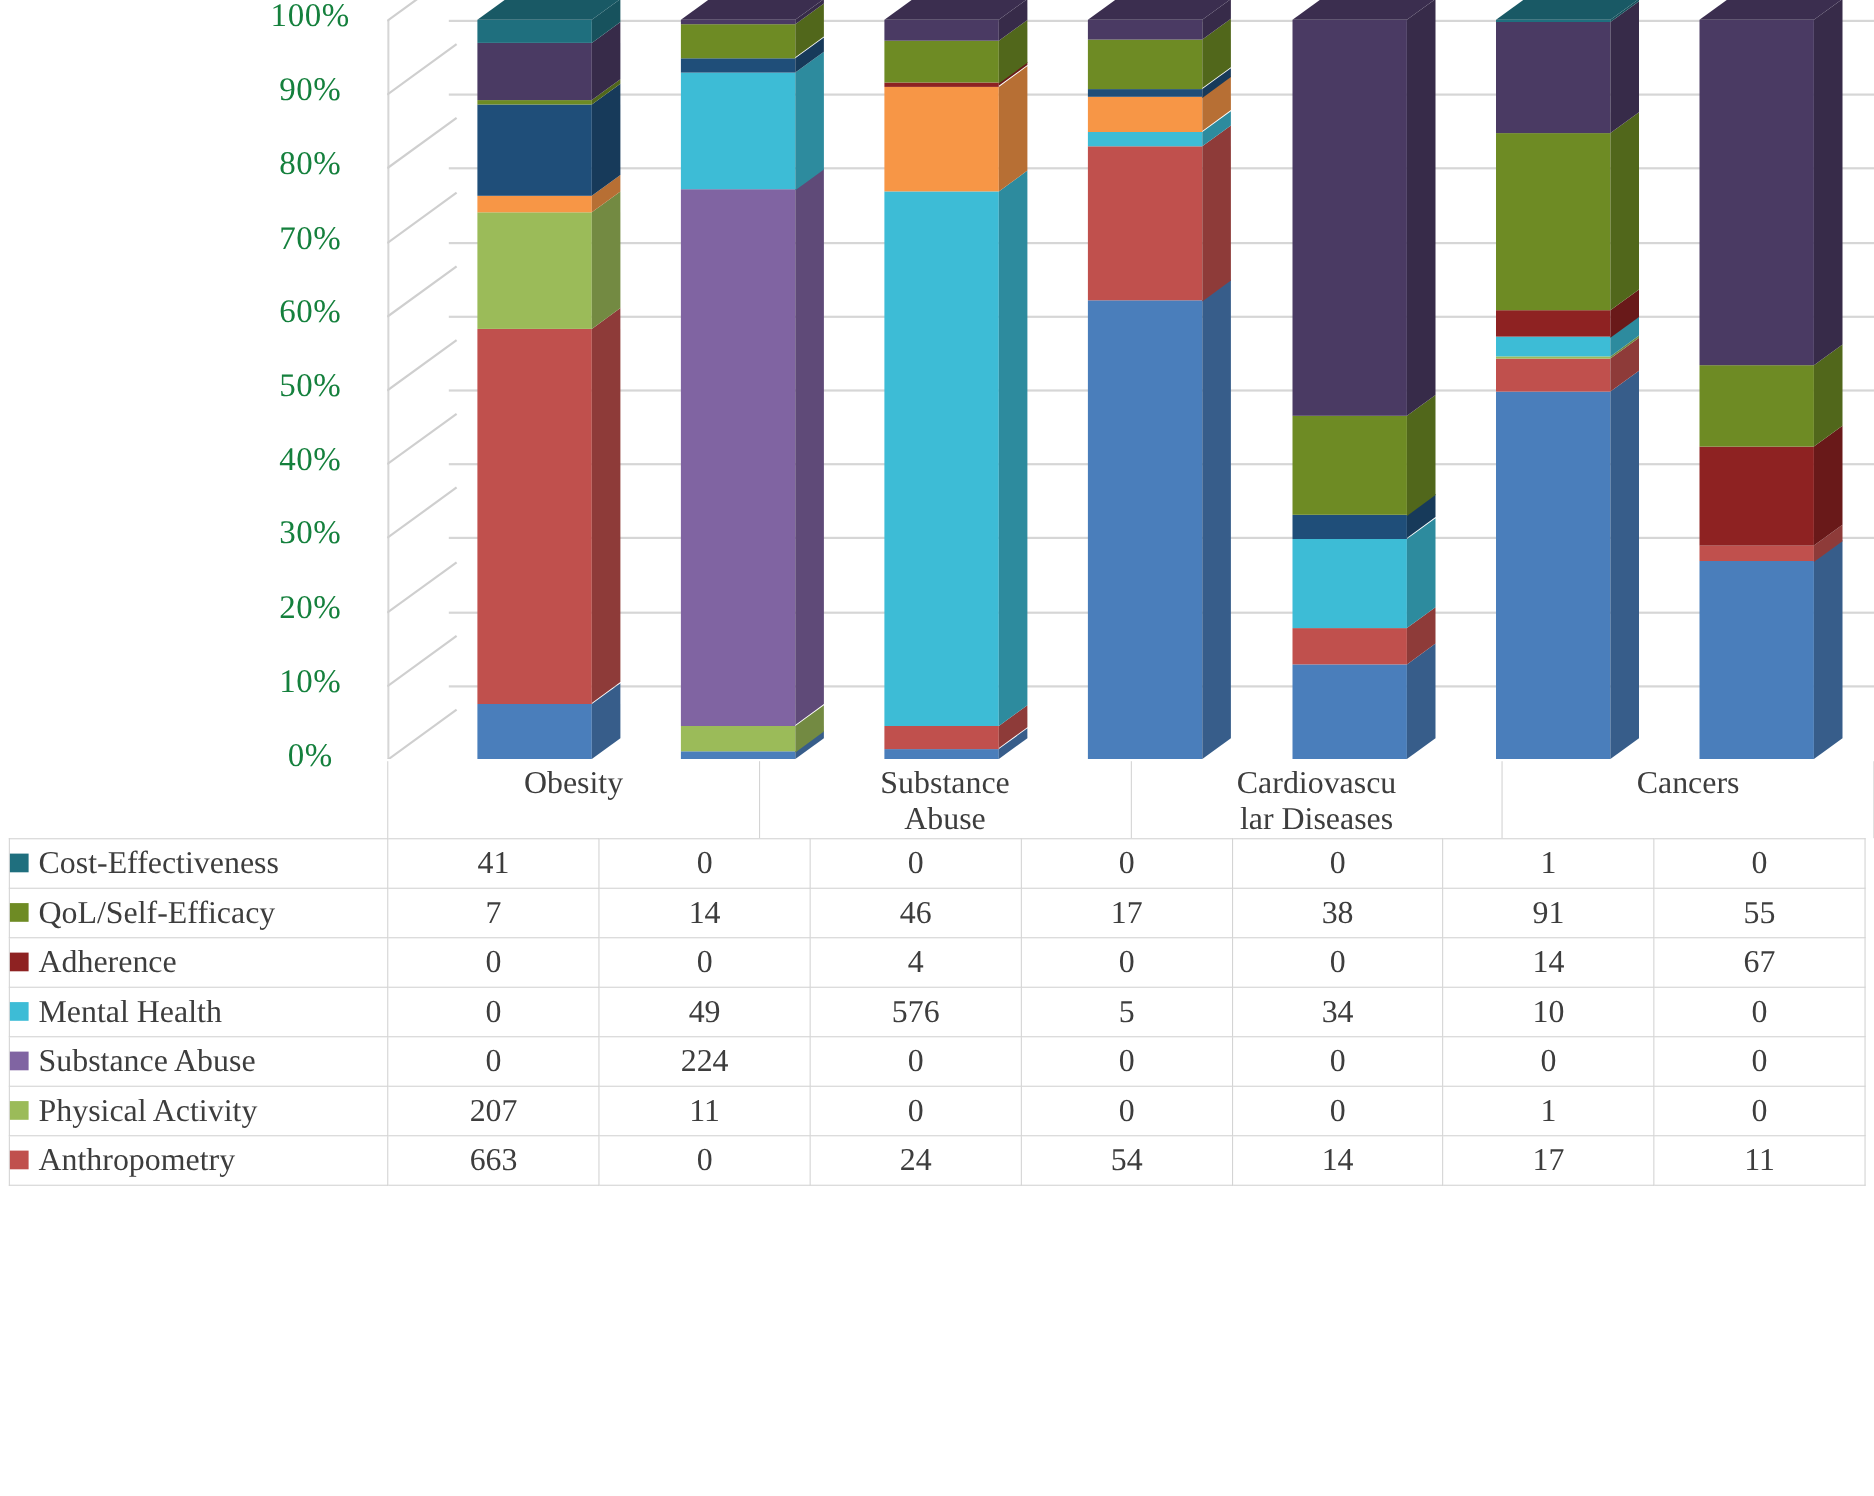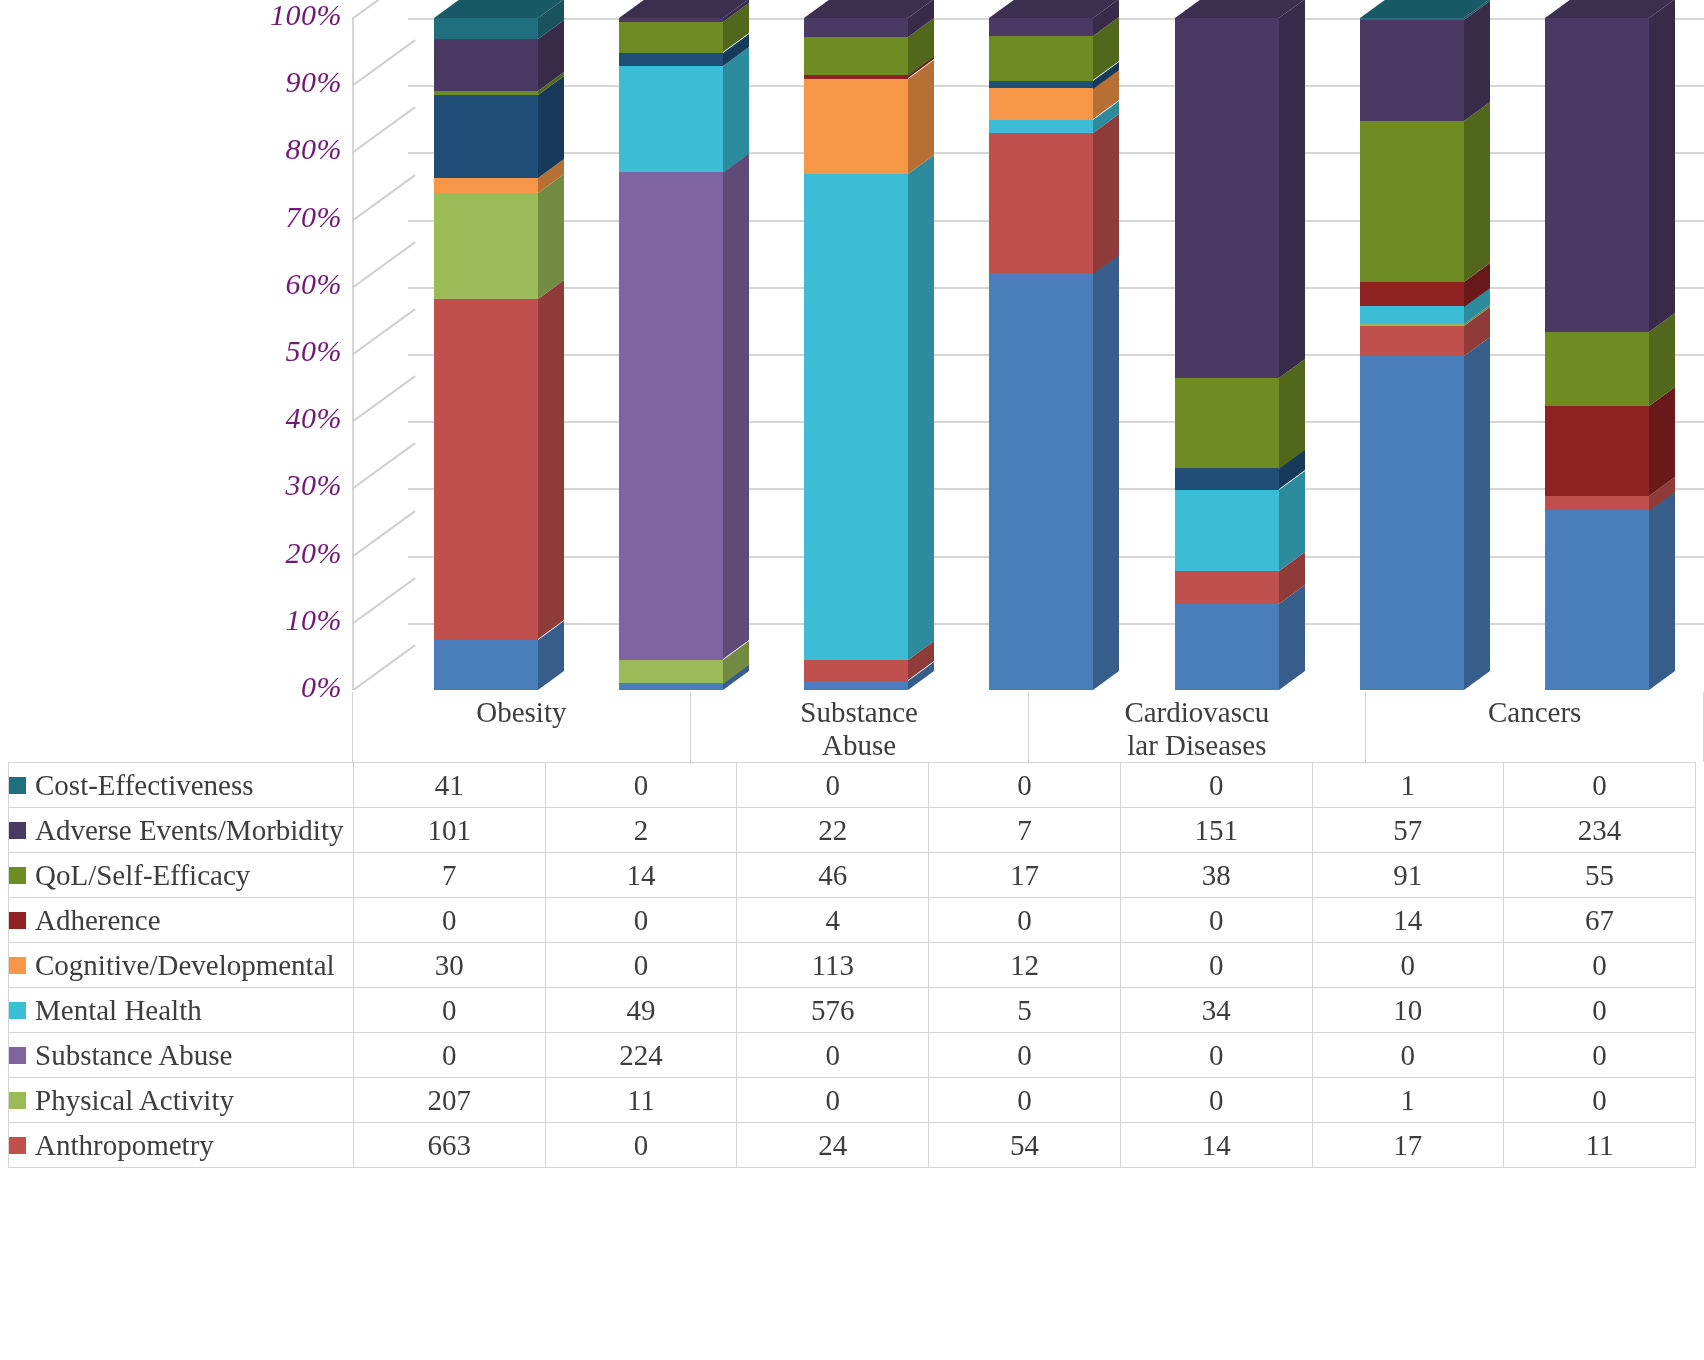--- a/index.html
+++ b/index.html
@@ -21,26 +21,25 @@
     left: 0; top: 0;
     width: 1704px;
     height: 745px;
   }
 
   
   .y-label {
     position: absolute;
     right: 0;
     width: 120px;
-    text-align: right;
+    text-align: center;
     font-size: 30px;
     line-height: 30px;
-    color: #701a75;
+    color: #15803d;
     letter-spacing: 0.5px;
-    font-style: italic;
   }
   #y-axis {
     position: absolute;
     left: 222px;
     top: 0;
     width: 120px;
     height: 700px;
   }
 
   
@@ -467,60 +466,40 @@
         <td class="legend-cell"><span class="swatch" style="background: rgb(31, 111, 126);"></span><span class="legend-text">Cost-Effectiveness</span></td>
         <td class="val-cell">41</td>
         <td class="val-cell">0</td>
         <td class="val-cell">0</td>
         <td class="val-cell">0</td>
         <td class="val-cell">0</td>
         <td class="val-cell">1</td>
         <td class="val-cell">0</td>
       </tr>
       <tr>
-        <td class="legend-cell"><span class="swatch" style="background: rgb(74, 58, 99);"></span><span class="legend-text">Adverse Events/Morbidity</span></td>
-        <td class="val-cell">101</td>
-        <td class="val-cell">2</td>
-        <td class="val-cell">22</td>
-        <td class="val-cell">7</td>
-        <td class="val-cell">151</td>
-        <td class="val-cell">57</td>
-        <td class="val-cell">234</td>
-      </tr>
-      <tr>
         <td class="legend-cell"><span class="swatch" style="background: rgb(110, 139, 36);"></span><span class="legend-text">QoL/Self-Efficacy</span></td>
         <td class="val-cell">7</td>
         <td class="val-cell">14</td>
         <td class="val-cell">46</td>
         <td class="val-cell">17</td>
         <td class="val-cell">38</td>
         <td class="val-cell">91</td>
         <td class="val-cell">55</td>
       </tr>
       <tr>
         <td class="legend-cell"><span class="swatch" style="background: rgb(142, 34, 34);"></span><span class="legend-text">Adherence</span></td>
         <td class="val-cell">0</td>
         <td class="val-cell">0</td>
         <td class="val-cell">4</td>
         <td class="val-cell">0</td>
         <td class="val-cell">0</td>
         <td class="val-cell">14</td>
         <td class="val-cell">67</td>
       </tr>
       <tr>
-        <td class="legend-cell"><span class="swatch" style="background: rgb(247, 150, 70);"></span><span class="legend-text">Cognitive/Developmental</span></td>
-        <td class="val-cell">30</td>
-        <td class="val-cell">0</td>
-        <td class="val-cell">113</td>
-        <td class="val-cell">12</td>
-        <td class="val-cell">0</td>
-        <td class="val-cell">0</td>
-        <td class="val-cell">0</td>
-      </tr>
-      <tr>
         <td class="legend-cell"><span class="swatch" style="background: rgb(61, 188, 214);"></span><span class="legend-text">Mental Health</span></td>
         <td class="val-cell">0</td>
         <td class="val-cell">49</td>
         <td class="val-cell">576</td>
         <td class="val-cell">5</td>
         <td class="val-cell">34</td>
         <td class="val-cell">10</td>
         <td class="val-cell">0</td>
       </tr>
       <tr>

